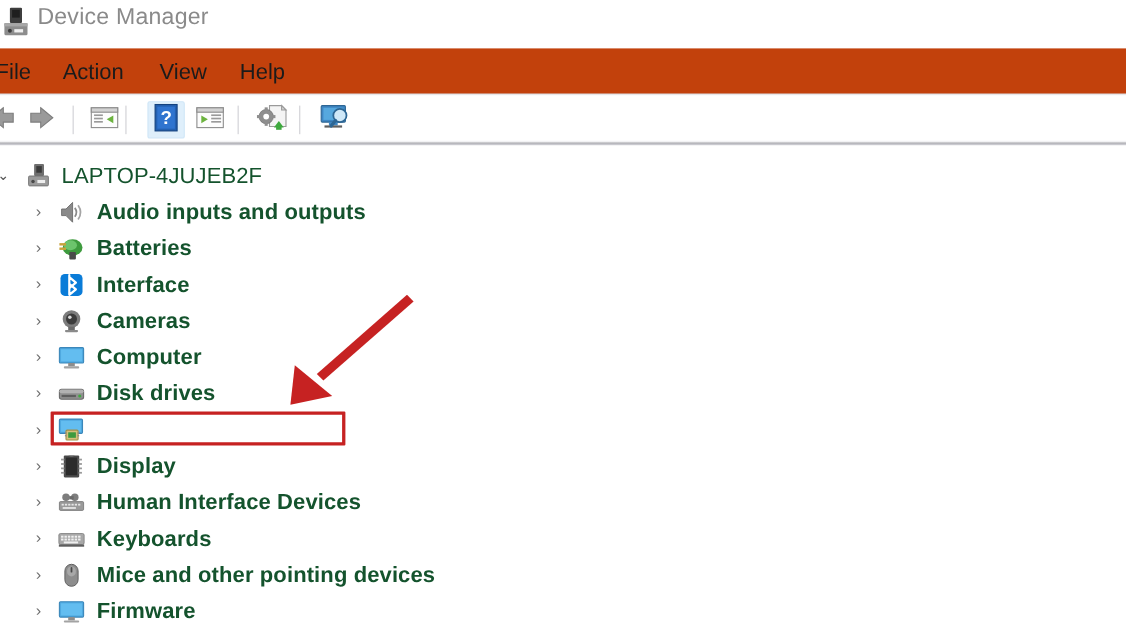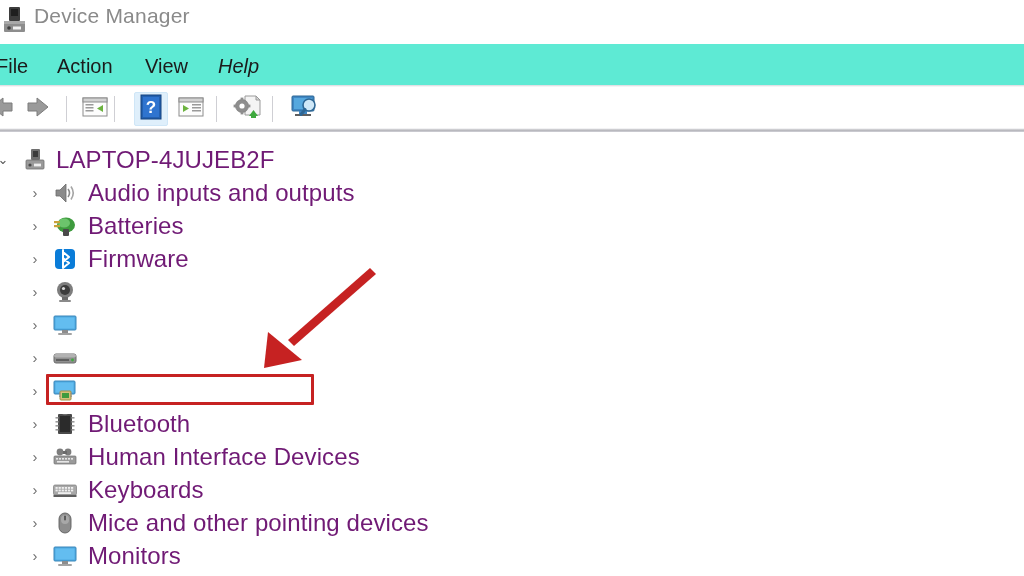--- a/index.html
+++ b/index.html
@@ -25,31 +25,31 @@
   }
   .title-text {
     position: absolute; left: 34px; top: 4px;
     font-size: 21px; color: #8a8a8a; letter-spacing: .2px;
     white-space: nowrap;
   }
 
   
   .menubar {
     position: absolute; left: 0; top: 44px; width: 1024px; height: 42px;
-    background: #5eead4;
+    background: #c2410c;
     display: flex; align-items: center;
   }
   .menu-item {
     font-size: 20px; color: #1b1b1b; white-space: nowrap;
     padding: 2px 2px; cursor: default;
   }
   .menu-item.m-file   { position: absolute; left: -6px;  top: 9px; }
   .menu-item.m-action { position: absolute; left: 55px;  top: 9px; text-align: center; }
   .menu-item.m-view   { position: absolute; left: 143px; top: 9px; text-align: center; }
-  .menu-item.m-help   { position: absolute; left: 216px; top: 9px; font-style: italic; }
+  .menu-item.m-help   { position: absolute; left: 216px; top: 9px; }
 
   .hr-menu {
     position: absolute; left: 0; top: 85px; width: 1024px; height: 3px;
     background: linear-gradient(to bottom, #d9d9dd 0, #e9e9ec 1px, #ffffff 2px);
   }
 
   
   .toolbar {
     position: absolute; left: 0; top: 88px; width: 1024px; height: 42px;
     background: #ffffff;
@@ -86,24 +86,24 @@
     width: 14px; text-align: center;
     line-height: 32px;
   }
   .chev-root { left: -4px; top: 0; font-size: 13px; color: #555; }
   .chev-child { left: 28px; top: 0; }
   .node-icon { position: absolute; width: 26px; height: 26px; top: 3px; }
   .node-icon.root  { left: 22px; }
   .node-icon.child { left: 52px; }
   .node-label {
     position: absolute; top: 0; line-height: 32px;
-    font-size: 24px; color: #701a75; letter-spacing: .1px;
+    font-size: 20px; color: #14532d; letter-spacing: .1px;
   }
   .node-label.root  { left: 56px; }
-  .node-label.child { left: 88px; }
+  .node-label.child { left: 88px; font-weight: bold; }
 
   
   .anno-box {
     position: absolute;
     border: 3px solid #c62222;
     border-radius: 1px;
     pointer-events: none;
   }
   .anno-arrow { position: absolute; pointer-events: none; }
 
@@ -280,58 +280,61 @@
     </div>
 
     <div class="tree-row" style="top:107px;">
       <span class="chev chev-child">›</span>
       <span class="node-icon child">
         <svg width="26" height="26" viewBox="0 0 26 26">
           <rect x="3" y="3" width="20" height="20" rx="4" fill="#0a7cd8"></rect>
           <path d="M11 6 L17 11 L11 16 L11 4 L11 22 L17 17 L11 12" fill="none" stroke="#ffffff" stroke-width="2" stroke-linejoin="round" stroke-linecap="round"></path>
         </svg>
       </span>
-      <span class="node-label child">Firmware</span>
+      <span class="node-label child">Interface</span>
     </div>
 
     <div class="tree-row" style="top:140px;">
       <span class="chev chev-child">›</span>
       <span class="node-icon child">
         <svg width="26" height="26" viewBox="0 0 26 26">
           <circle cx="13" cy="11" r="8" fill="#7d7d7d"></circle>
           <circle cx="13" cy="11" r="5" fill="#3c3c3c"></circle>
           <circle cx="11.5" cy="9.5" r="1.6" fill="#d9d9d9"></circle>
           <rect x="10" y="18" width="6" height="3" fill="#6a6a6a"></rect>
           <rect x="7" y="21" width="12" height="2" rx="1" fill="#8a8a8a"></rect>
         </svg>
       </span>
+      <span class="node-label child">Cameras</span>
     </div>
 
     <div class="tree-row" style="top:173px;">
       <span class="chev chev-child">›</span>
       <span class="node-icon child">
         <svg width="26" height="26" viewBox="0 0 26 26">
           <rect x="2" y="4" width="22" height="14" rx="1" fill="#4fa9e0" stroke="#3b87ba"></rect>
           <rect x="3.5" y="5.5" width="19" height="11" fill="#63bdf0"></rect>
           <rect x="10" y="18" width="6" height="3" fill="#8d8d8d"></rect>
           <rect x="6" y="21" width="14" height="2" rx="1" fill="#a3a3a3"></rect>
         </svg>
       </span>
+      <span class="node-label child">Computer</span>
     </div>
 
     <div class="tree-row" style="top:206px;">
       <span class="chev chev-child">›</span>
       <span class="node-icon child">
         <svg width="26" height="26" viewBox="0 0 26 26">
           <rect x="2" y="9" width="22" height="9" rx="2" fill="#8f8f8f" stroke="#6b6b6b"></rect>
           <rect x="2" y="9" width="22" height="3.5" rx="2" fill="#b2b2b2"></rect>
           <rect x="4" y="14" width="13" height="2" fill="#5e5e5e"></rect>
           <circle cx="20.5" cy="15" r="1.4" fill="#3ea93e"></circle>
         </svg>
       </span>
+      <span class="node-label child">Disk drives</span>
     </div>
 
     <div class="tree-row" style="top:239px;">
       <span class="chev chev-child">›</span>
       <span class="node-icon child">
         <svg width="26" height="26" viewBox="0 0 26 26">
           <rect x="2" y="3" width="21" height="13" rx="1" fill="#4fa9e0" stroke="#3b87ba"></rect>
           <rect x="3.5" y="4.5" width="18" height="10" fill="#63bdf0"></rect>
           <rect x="9" y="16" width="5" height="2.5" fill="#8d8d8d"></rect>
           <rect x="8" y="13" width="11" height="9" rx="1" fill="#d4c07a" stroke="#a08f49"></rect>
@@ -358,21 +361,21 @@
             <rect x="3.5" y="10" width="3" height="1.6"></rect>
             <rect x="3.5" y="14" width="3" height="1.6"></rect>
             <rect x="3.5" y="18" width="3" height="1.6"></rect>
             <rect x="19.5" y="6" width="3" height="1.6"></rect>
             <rect x="19.5" y="10" width="3" height="1.6"></rect>
             <rect x="19.5" y="14" width="3" height="1.6"></rect>
             <rect x="19.5" y="18" width="3" height="1.6"></rect>
           </g>
         </svg>
       </span>
-      <span class="node-label child">Bluetooth</span>
+      <span class="node-label child">Display</span>
     </div>
 
     <div class="tree-row" style="top:305px;">
       <span class="chev chev-child">›</span>
       <span class="node-icon child">
         <svg width="26" height="26" viewBox="0 0 26 26">
           <rect x="2" y="12" width="22" height="8" rx="1" fill="#9a9a9a" stroke="#6f6f6f" stroke-width=".7"></rect>
           <g fill="#e6e6e6">
             <rect x="4" y="14" width="2" height="1.6"></rect>
               <rect x="7" y="14" width="2" height="1.6"></rect>
@@ -431,21 +434,21 @@
     <div class="tree-row" style="top:404px;">
       <span class="chev chev-child">›</span>
       <span class="node-icon child">
         <svg width="26" height="26" viewBox="0 0 26 26">
           <rect x="2" y="4" width="22" height="14" rx="1" fill="#4fa9e0" stroke="#3b87ba"></rect>
           <rect x="3.5" y="5.5" width="19" height="11" fill="#63bdf0"></rect>
           <rect x="10" y="18" width="6" height="3" fill="#8d8d8d"></rect>
           <rect x="6" y="21" width="14" height="2" rx="1" fill="#a3a3a3"></rect>
         </svg>
       </span>
-      <span class="node-label child">Monitors</span>
+      <span class="node-label child">Firmware</span>
     </div>
 
     <div class="tree-row" style="top:437px;">
       
     </div>
   </div>
 
   <div class="anno-box" style="left:46px; top:374px; width:268px; height:31px;"></div>
 
   <svg class="anno-arrow" style="left:250px; top:268px;" width="140" height="110" viewBox="0 0 140 110">

